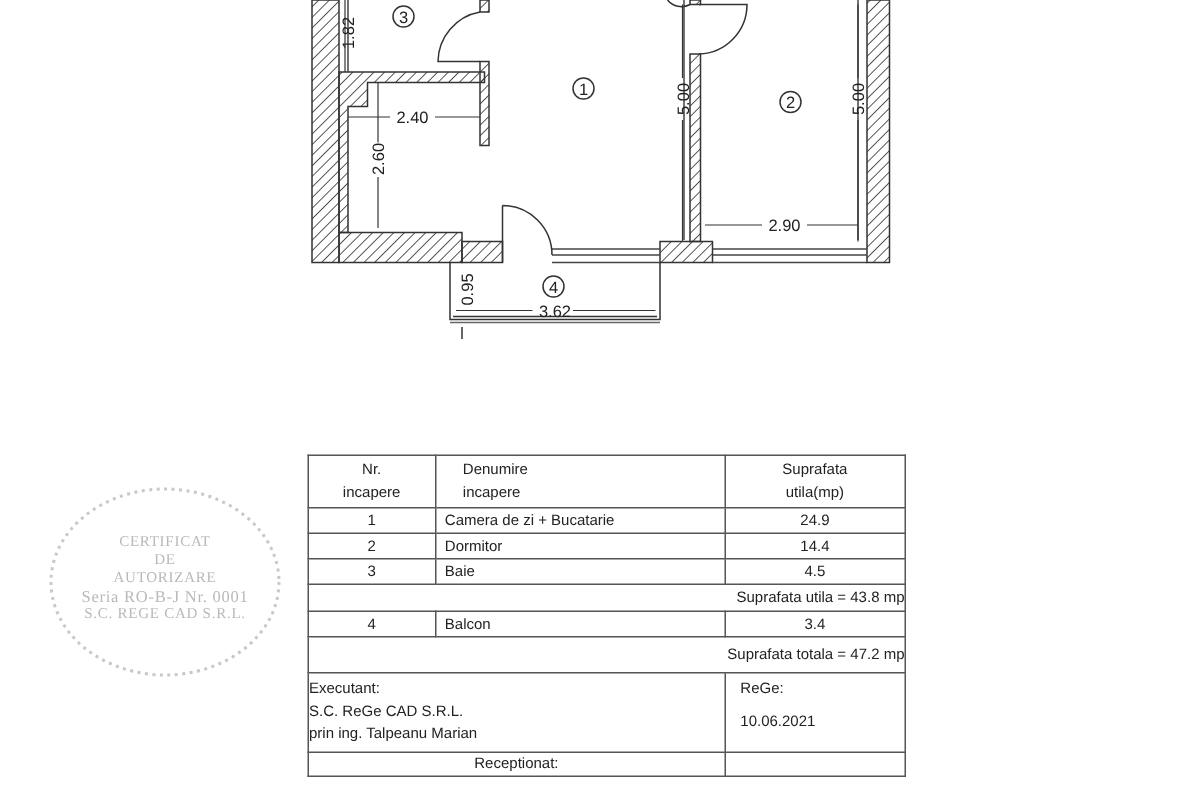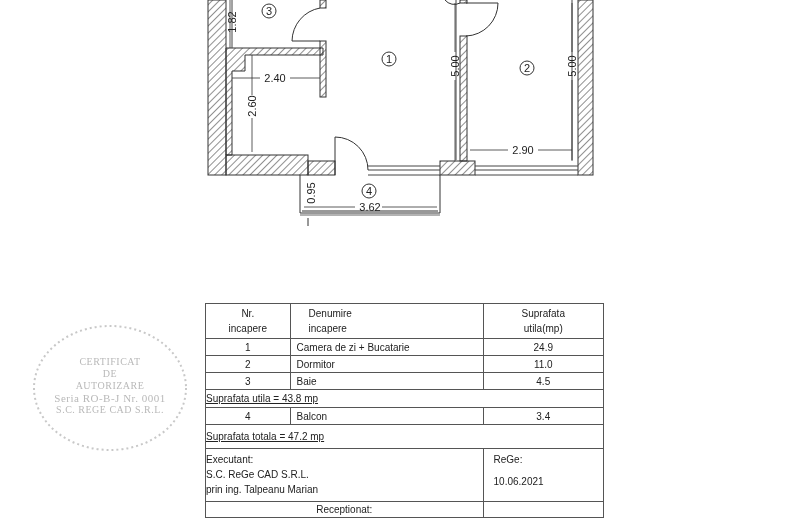--- a/index.html
+++ b/index.html
@@ -11,21 +11,21 @@
                   font-family: "Liberation Serif", serif; font-size: 10px; color: #b9b9b9;
                   letter-spacing: 0.5px; }
     table.legend { position: absolute; left: 205px; top: 303px; width: 399px;
                    border-collapse: collapse; font-size: 10px; color: #222; }
     table.legend td { border: 1px solid #555; padding: 0; line-height: 15px; }
     .c1 { width: 87px; text-align: center; }
     .c2 { width: 184px; text-align: left; padding-left: 6px !important; }
     .c3 { width: 124px; text-align: center; }
     .hdr td { height: 34px; vertical-align: middle; }
     .row td { height: 16px; }
-    .summary td { height: 17px; text-align: left; text-decoration: underline; }
+    .summary td { height: 17px; text-align: right; }
     .exec td { vertical-align: top; }
     .exec .left { height: 49px; padding-top: 3px; }
     .exec .right { text-align: left; padding-left: 10px !important; }
     .exec .right .dval { display: block; margin-top: 7px; }
     .recv td { height: 12px; vertical-align: top; text-align: center; }
     .dim { font-size: 11px; fill: #222; font-family: "Liberation Sans", sans-serif; }
   </style>
 </head>
 <body>
 
@@ -153,21 +153,21 @@
     </td>
   </tr>
   <tr class="row">
     <td class="c1">1</td>
     <td class="c2">Camera de zi + Bucatarie</td>
     <td class="c3">24.9</td>
   </tr>
   <tr class="row">
     <td class="c1">2</td>
     <td class="c2">Dormitor</td>
-    <td class="c3">11.0</td>
+    <td class="c3">14.4</td>
   </tr>
   <tr class="row">
     <td class="c1">3</td>
     <td class="c2">Baie</td>
     <td class="c3">4.5</td>
   </tr>
   <tr class="summary">
     <td colspan="3">Suprafata utila = 43.8 mp</td>
   </tr>
   <tr class="row">

